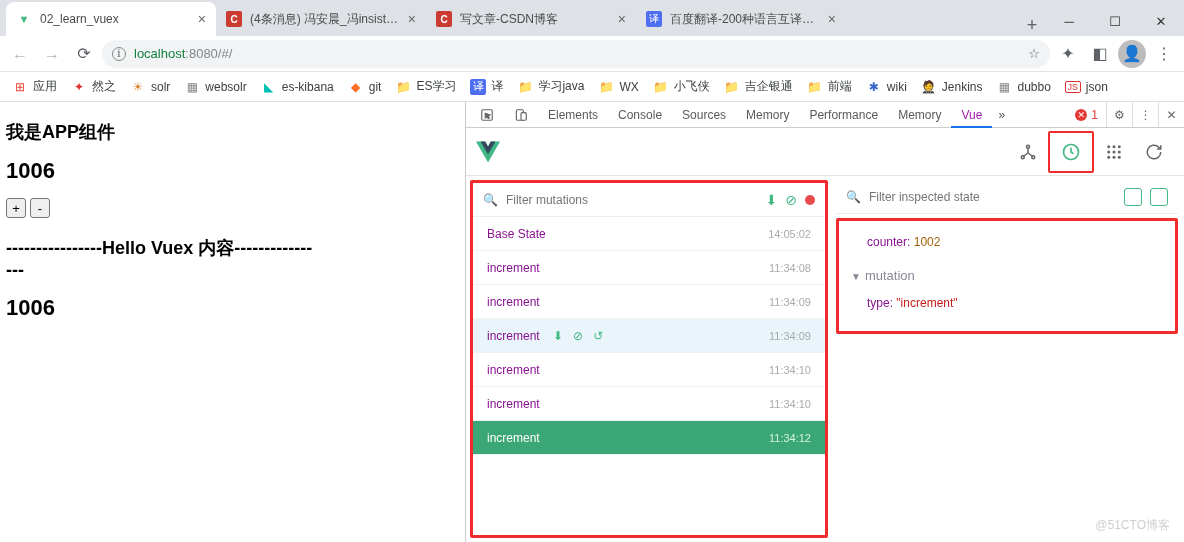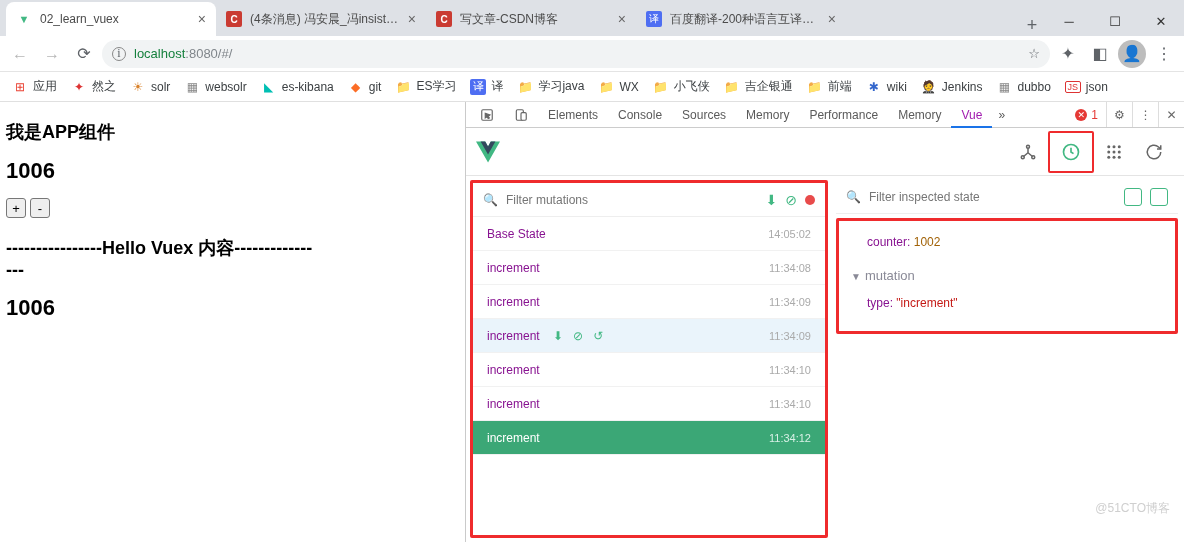--- a/index.html
+++ b/index.html
@@ -82,21 +82,21 @@
 .insp-head .hi { width: 18px; height: 18px; border: 1.5px solid #42b883; border-radius: 3px; cursor: pointer; }
 .insp-body { border: 3px solid #ef2b2d; border-radius: 2px; margin-top: 4px; padding: 10px 12px 16px; font-family: Menlo, Consolas, monospace; font-size: 12px; line-height: 1.9; }
 .insp-body .sect { color: #8a8a97; font-size: 13px; font-family: "Segoe UI", sans-serif; margin-bottom: 4px; }
 .insp-body .caret { color: #8a8a97; margin-right: 4px; font-size: 10px; }
 .insp-body .kv { padding-left: 16px; }
 .insp-body .key { color: #881391; }
 .insp-body .num { color: #a16207; }
 .insp-body .undef { color: #999; }
 .insp-body .str { color: #c41a16; }
 
-.watermark { position: absolute; right: 14px; bottom: 25px; color: #cfcfcf; font-size: 12px; }
+.watermark { position: absolute; right: 14px; bottom: 8px; color: #cfcfcf; font-size: 12px; }
 .csdn { background: #ca3b32; color: #fff; font-weight: 700; font-size: 10px; width: 16px; height: 16px; display: inline-flex; align-items: center; justify-content: center; border-radius: 2px; }
 .baidu { background: #4e6ef2; color: #fff; width: 16px; height: 16px; display: inline-flex; align-items: center; justify-content: center; font-size: 10px; border-radius: 2px; }
 .vuefav { color: #42b883; }
 .yi { background:#4e6ef2; color:#fff; width:16px; height:16px; border-radius:2px; display:inline-flex; align-items:center; justify-content:center; font-size:11px; }
 
 </style>
 </head>
 <body>
 
 <div class="titlebar">

